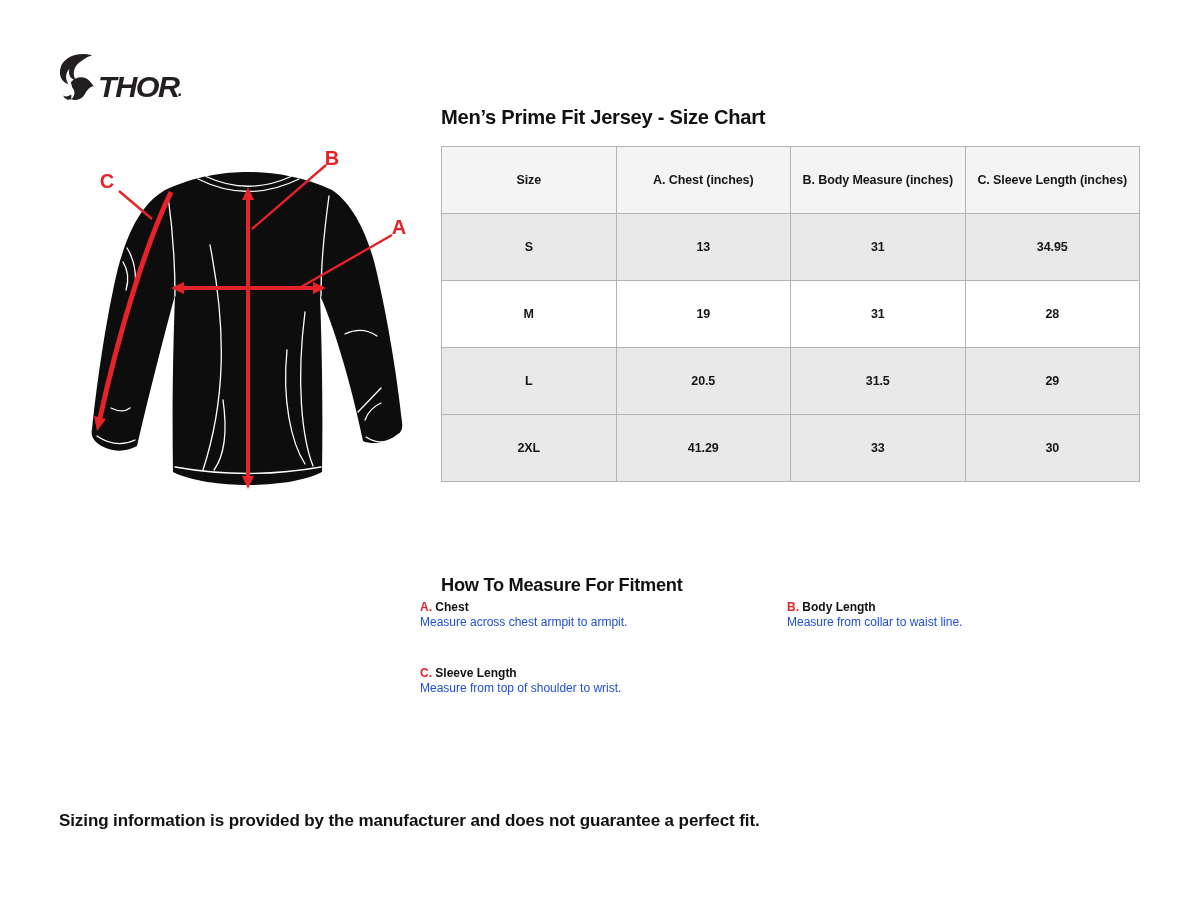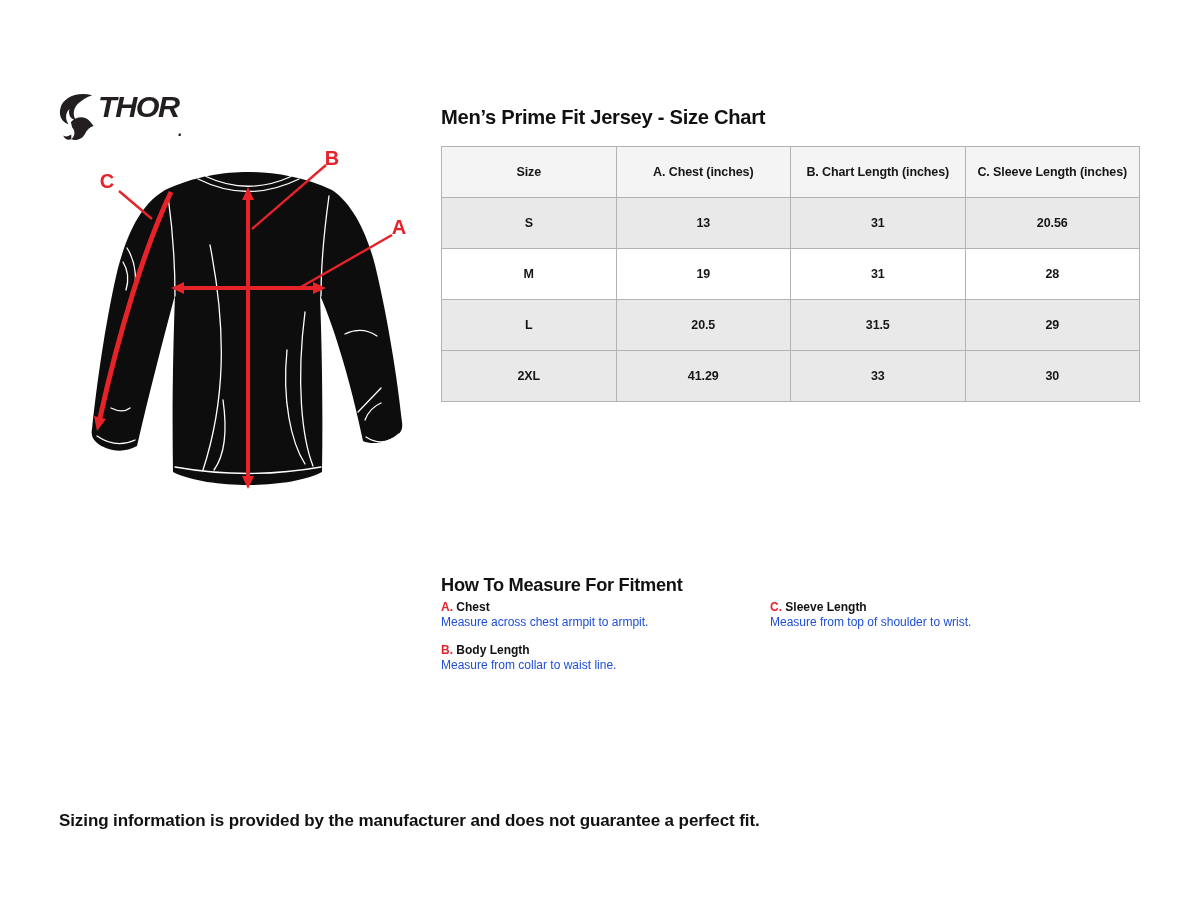--- a/index.html
+++ b/index.html
@@ -3,21 +3,21 @@
 <meta charset="utf-8">
 <style>
   * { margin: 0; padding: 0; box-sizing: border-box; }
   html, body { background: #ffffff; }
   body {
     width: 1200px; height: 900px; position: relative; overflow: hidden;
     font-family: "Liberation Sans", sans-serif; color: #1a1a1a;
   }
 
   
-  .logo { position: absolute; left: 58px; top: 52px; display: flex; align-items: flex-start; margin-top: 40px; }
+  .logo { position: absolute; left: 58px; top: 52px; display: flex; align-items: flex-end; }
   .logo svg { display: block; }
   .logo-text {
     font-style: italic; font-weight: 900; font-size: 30px; color: #231f20;
     letter-spacing: -1.5px; transform: scaleX(1.02); transform-origin: left center;
     margin-left: 2px; line-height: 1;
   }
   .logo-dot { font-style: italic; font-weight: 900; font-size: 16px; color: #231f20; align-self: flex-end; margin: 0 0 2px 1px; }
 
   
   .page-title {
@@ -29,30 +29,30 @@
     position: absolute; left: 441px; top: 574px;
     font-size: 19px; font-weight: 700; color: #111;
     letter-spacing: -0.3px; transform: scaleX(0.96); transform-origin: left top;
   }
 
   
   .size-table-wrap { position: absolute; left: 441px; top: 146px; width: 699px; }
   table.size-table { width: 100%; border-collapse: collapse; table-layout: fixed; }
   .size-table th, .size-table td {
     border: 1.5px solid #b3b3b3; text-align: center; vertical-align: middle;
-    height: 51px; font-size: 12.5px; letter-spacing: -0.1px; color: #161616;
+    height: 67px; font-size: 12.5px; letter-spacing: -0.1px; color: #161616;
   }
   .size-table th { background: #f4f4f4; font-weight: 700; }
   .size-table td { background: #ffffff; font-weight: 700; }
   .size-table tr.shade td { background: #e9e9e9; }
 
   
   .measure-grid {
-    position: absolute; left: 441px; top: 601px; width: 620px;
-    display: grid; grid-template-columns: 329px auto; row-gap: 15px;
+    position: absolute; left: 420px; top: 601px; width: 620px;
+    display: grid; grid-template-columns: 329px auto; row-gap: 15px; gap: 38px;
   }
   .measure-item { line-height: 13.5px; }
   .measure-item .mi-title { font-size: 12px; font-weight: 700; color: #111; }
   .measure-item .mi-letter { color: #e62329; }
   .measure-item .mi-desc { font-size: 12px; font-weight: 400; color: #1d4ed8; margin-top: 1px; }
 
   
   .footer-note {
     position: absolute; left: 59px; top: 814px;
     font-size: 17px; font-weight: 700; color: #111; line-height: 14px; letter-spacing: -0.1px;
@@ -148,30 +148,30 @@
     </g>
   </svg>
 </div>
 
 <div class="size-table-wrap">
   <table class="size-table">
     <thead>
       <tr>
         <th>Size</th>
         <th>A. Chest (inches)</th>
-        <th>B. Chart Length (inches)</th>
+        <th>B. Body Measure (inches)</th>
         <th>C. Sleeve Length (inches)</th>
       </tr>
     </thead>
     <tbody>
       <tr class="shade">
         <td>S</td>
         <td>13</td>
         <td>31</td>
-        <td>20.56</td>
+        <td>34.95</td>
       </tr>
       <tr>
         <td>M</td>
         <td>19</td>
         <td>31</td>
         <td>28</td>
       </tr>
       <tr class="shade">
         <td>L</td>
         <td>20.5</td>
@@ -189,24 +189,24 @@
 </div>
 
 <div class="measure-heading">How To Measure For Fitment</div>
 
 <div class="measure-grid">
   <div class="measure-item">
     <div class="mi-title"><span class="mi-letter">A.</span> <span>Chest</span></div>
     <div class="mi-desc">Measure across chest armpit to armpit.</div>
   </div>
   <div class="measure-item">
+    <div class="mi-title"><span class="mi-letter">B.</span> <span>Body Length</span></div>
+    <div class="mi-desc">Measure from collar to waist line.</div>
+  </div>
+  <div class="measure-item">
     <div class="mi-title"><span class="mi-letter">C.</span> <span>Sleeve Length</span></div>
     <div class="mi-desc">Measure from top of shoulder to wrist.</div>
   </div>
-  <div class="measure-item">
-    <div class="mi-title"><span class="mi-letter">B.</span> <span>Body Length</span></div>
-    <div class="mi-desc">Measure from collar to waist line.</div>
-  </div>
 </div>
 
 <div class="footer-note">
   <div>Sizing information is provided by the manufacturer and does not guarantee a perfect fit.</div>
 </div>
 
 </body></html>

